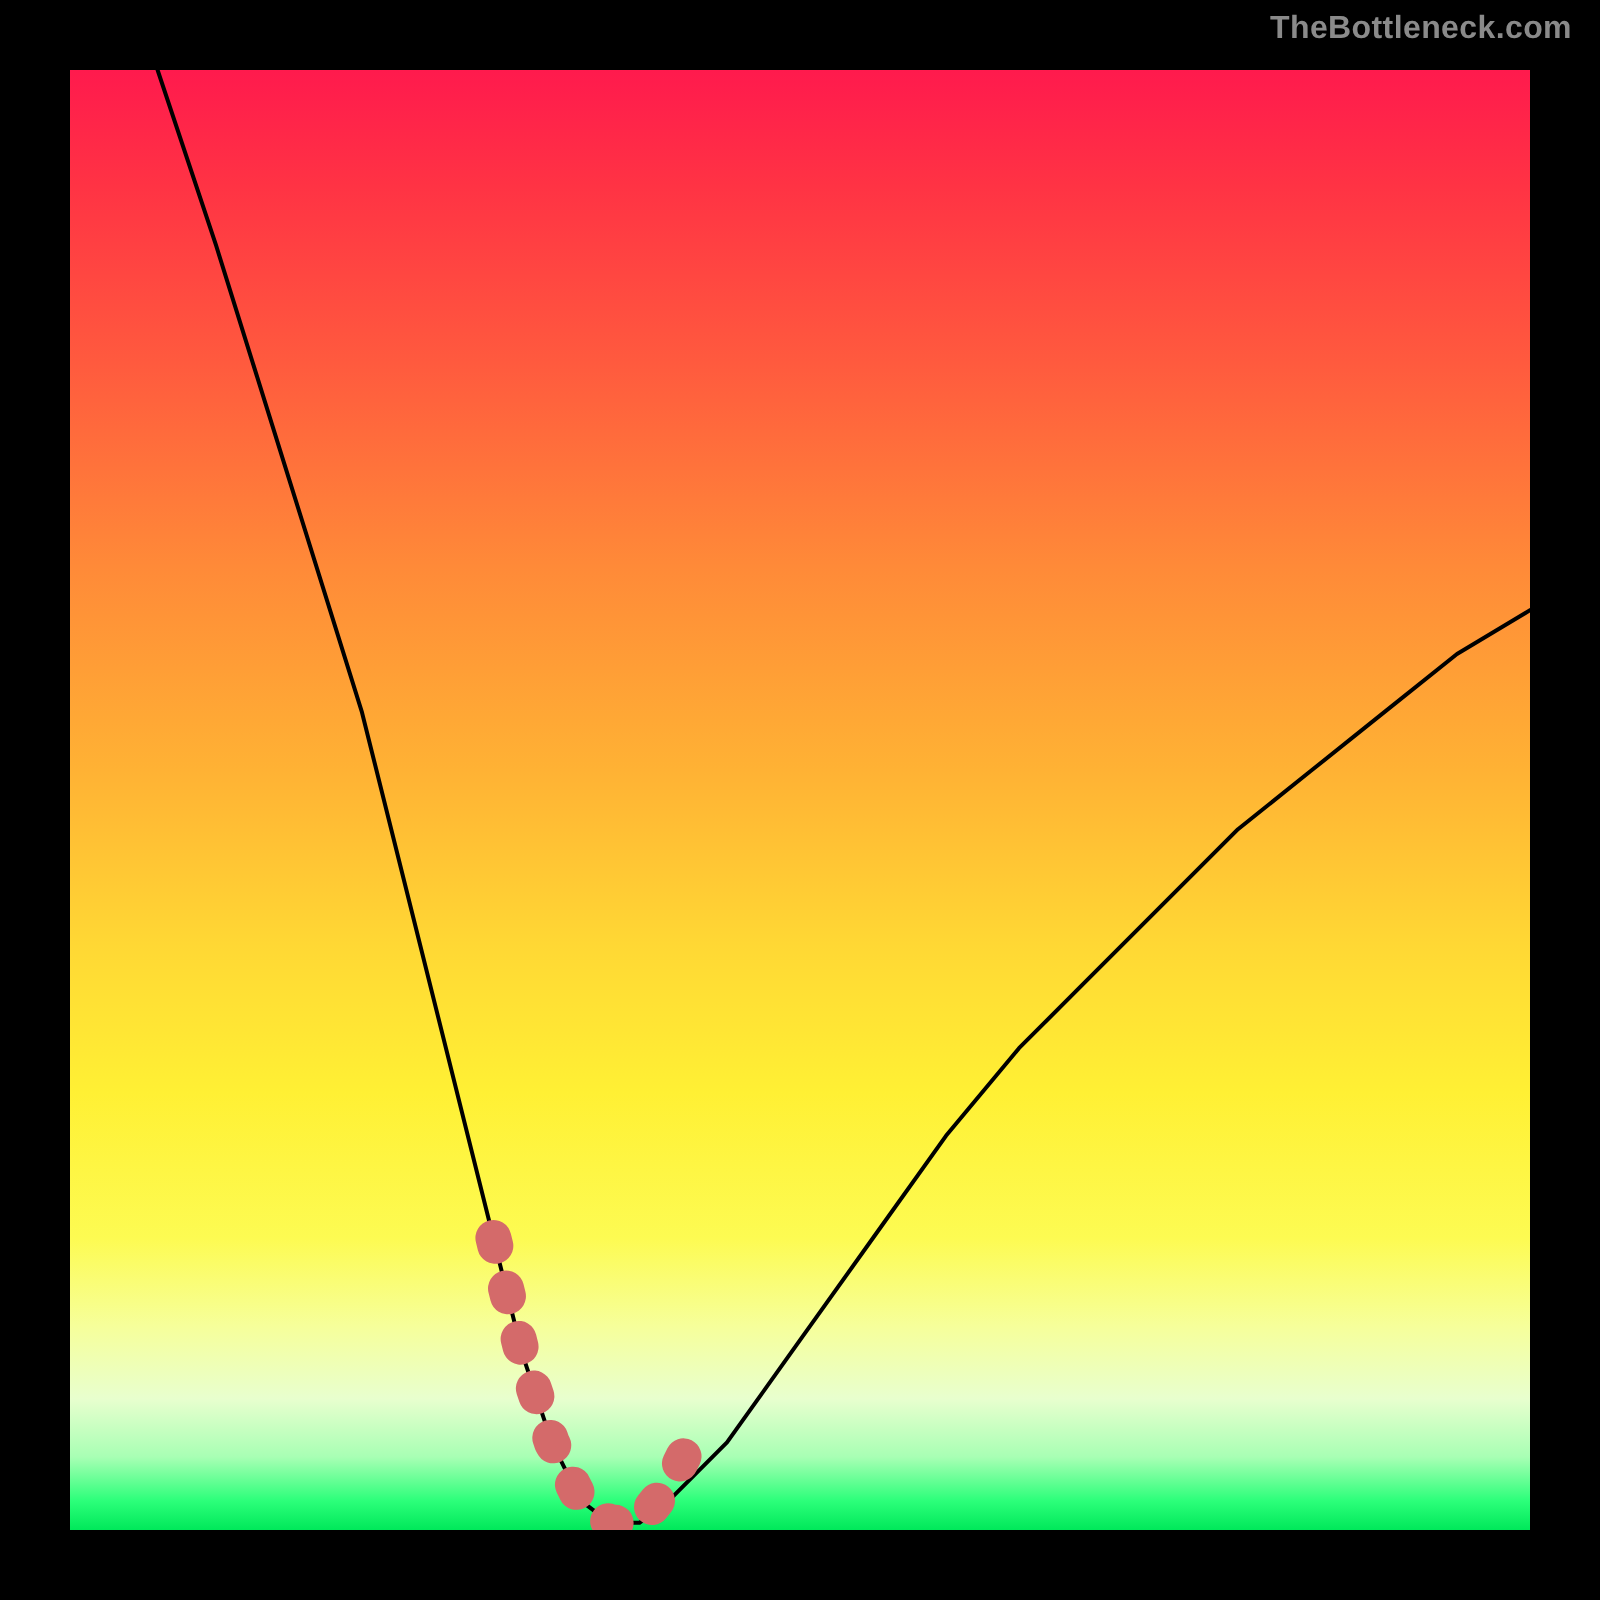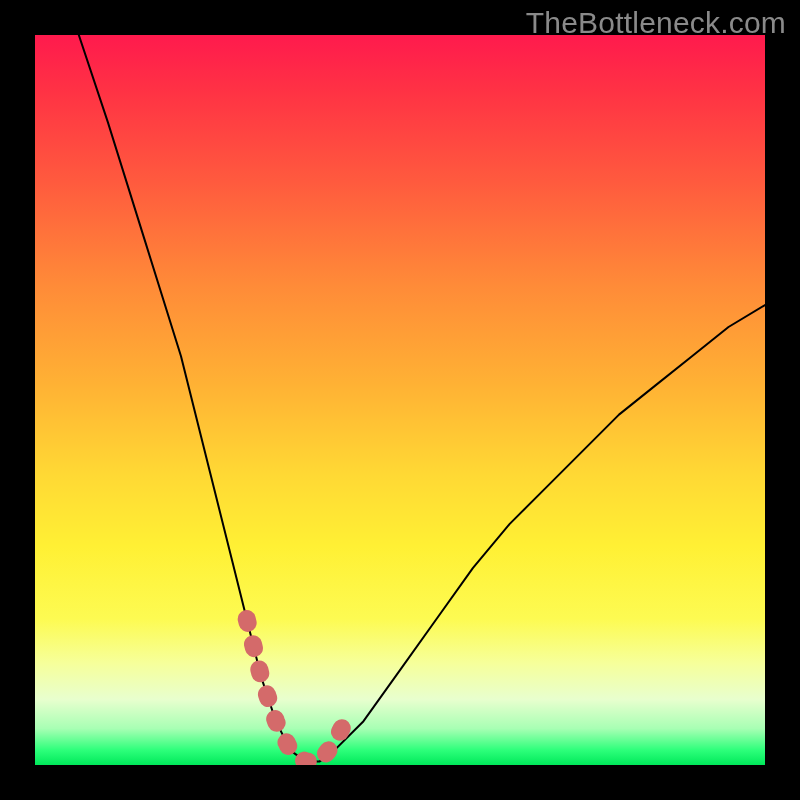--- a/index.html
+++ b/index.html
@@ -39,22 +39,22 @@
       #a8ffb4 95%,
       #2cff7a 98%,
       #00e85a 100%
     );
   }
   .watermark {
     position: absolute;
     top: 6px;
     right: 14px;
     color: #8a8a8a;
-    font-size: 30px;
-    font-weight: 400;
+    font-size: 16px;
+    font-weight: 700;
     letter-spacing: 0.2px;
   }
   svg.curve {
     position: absolute;
     top: 0;
     left: 0;
   }
 </style>
 </head>
 <body>

